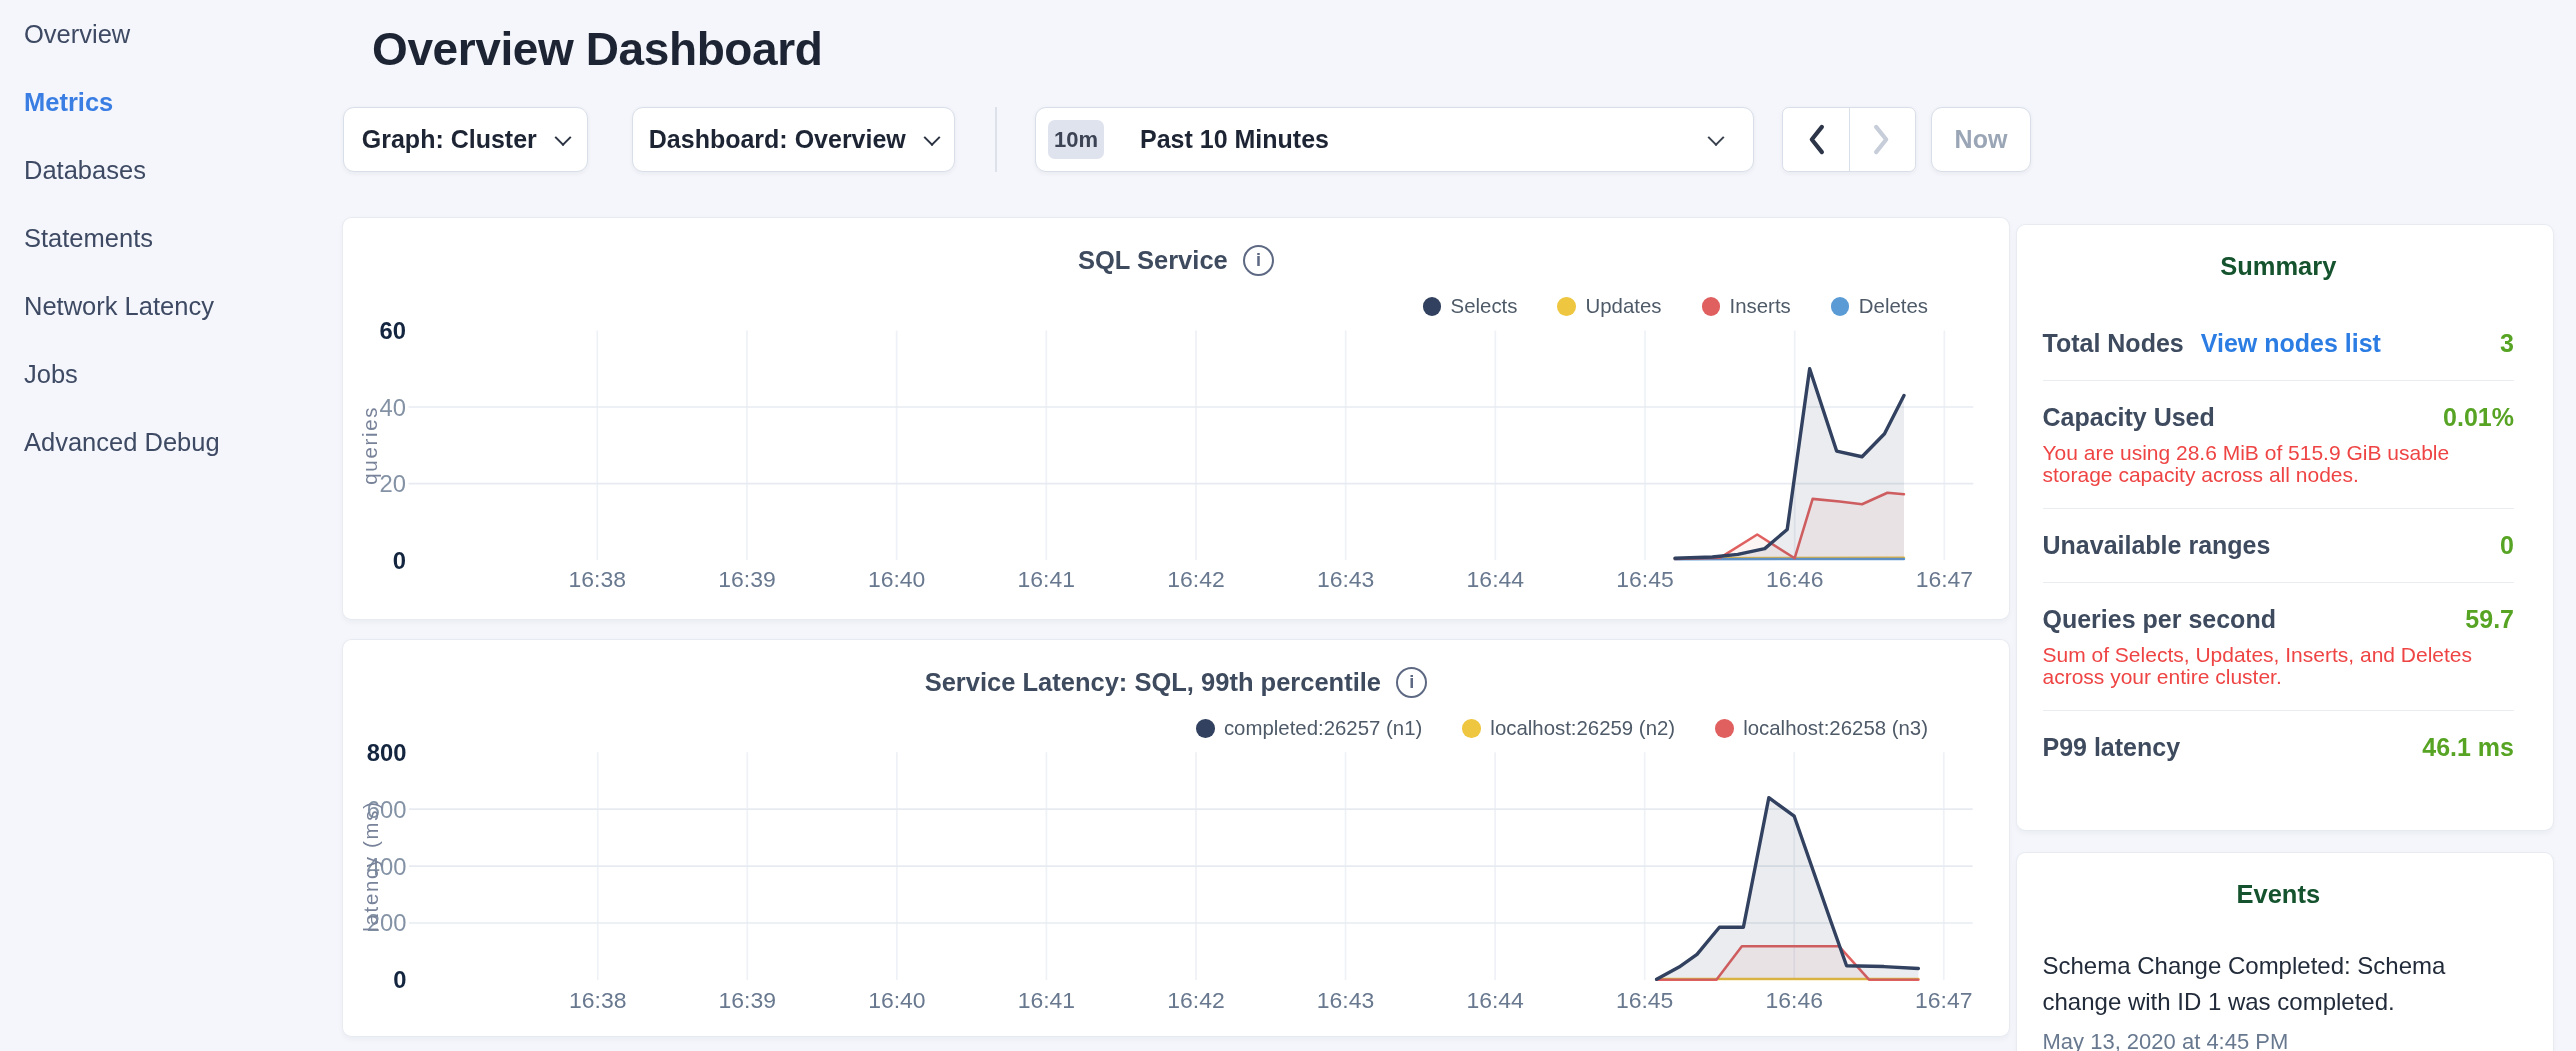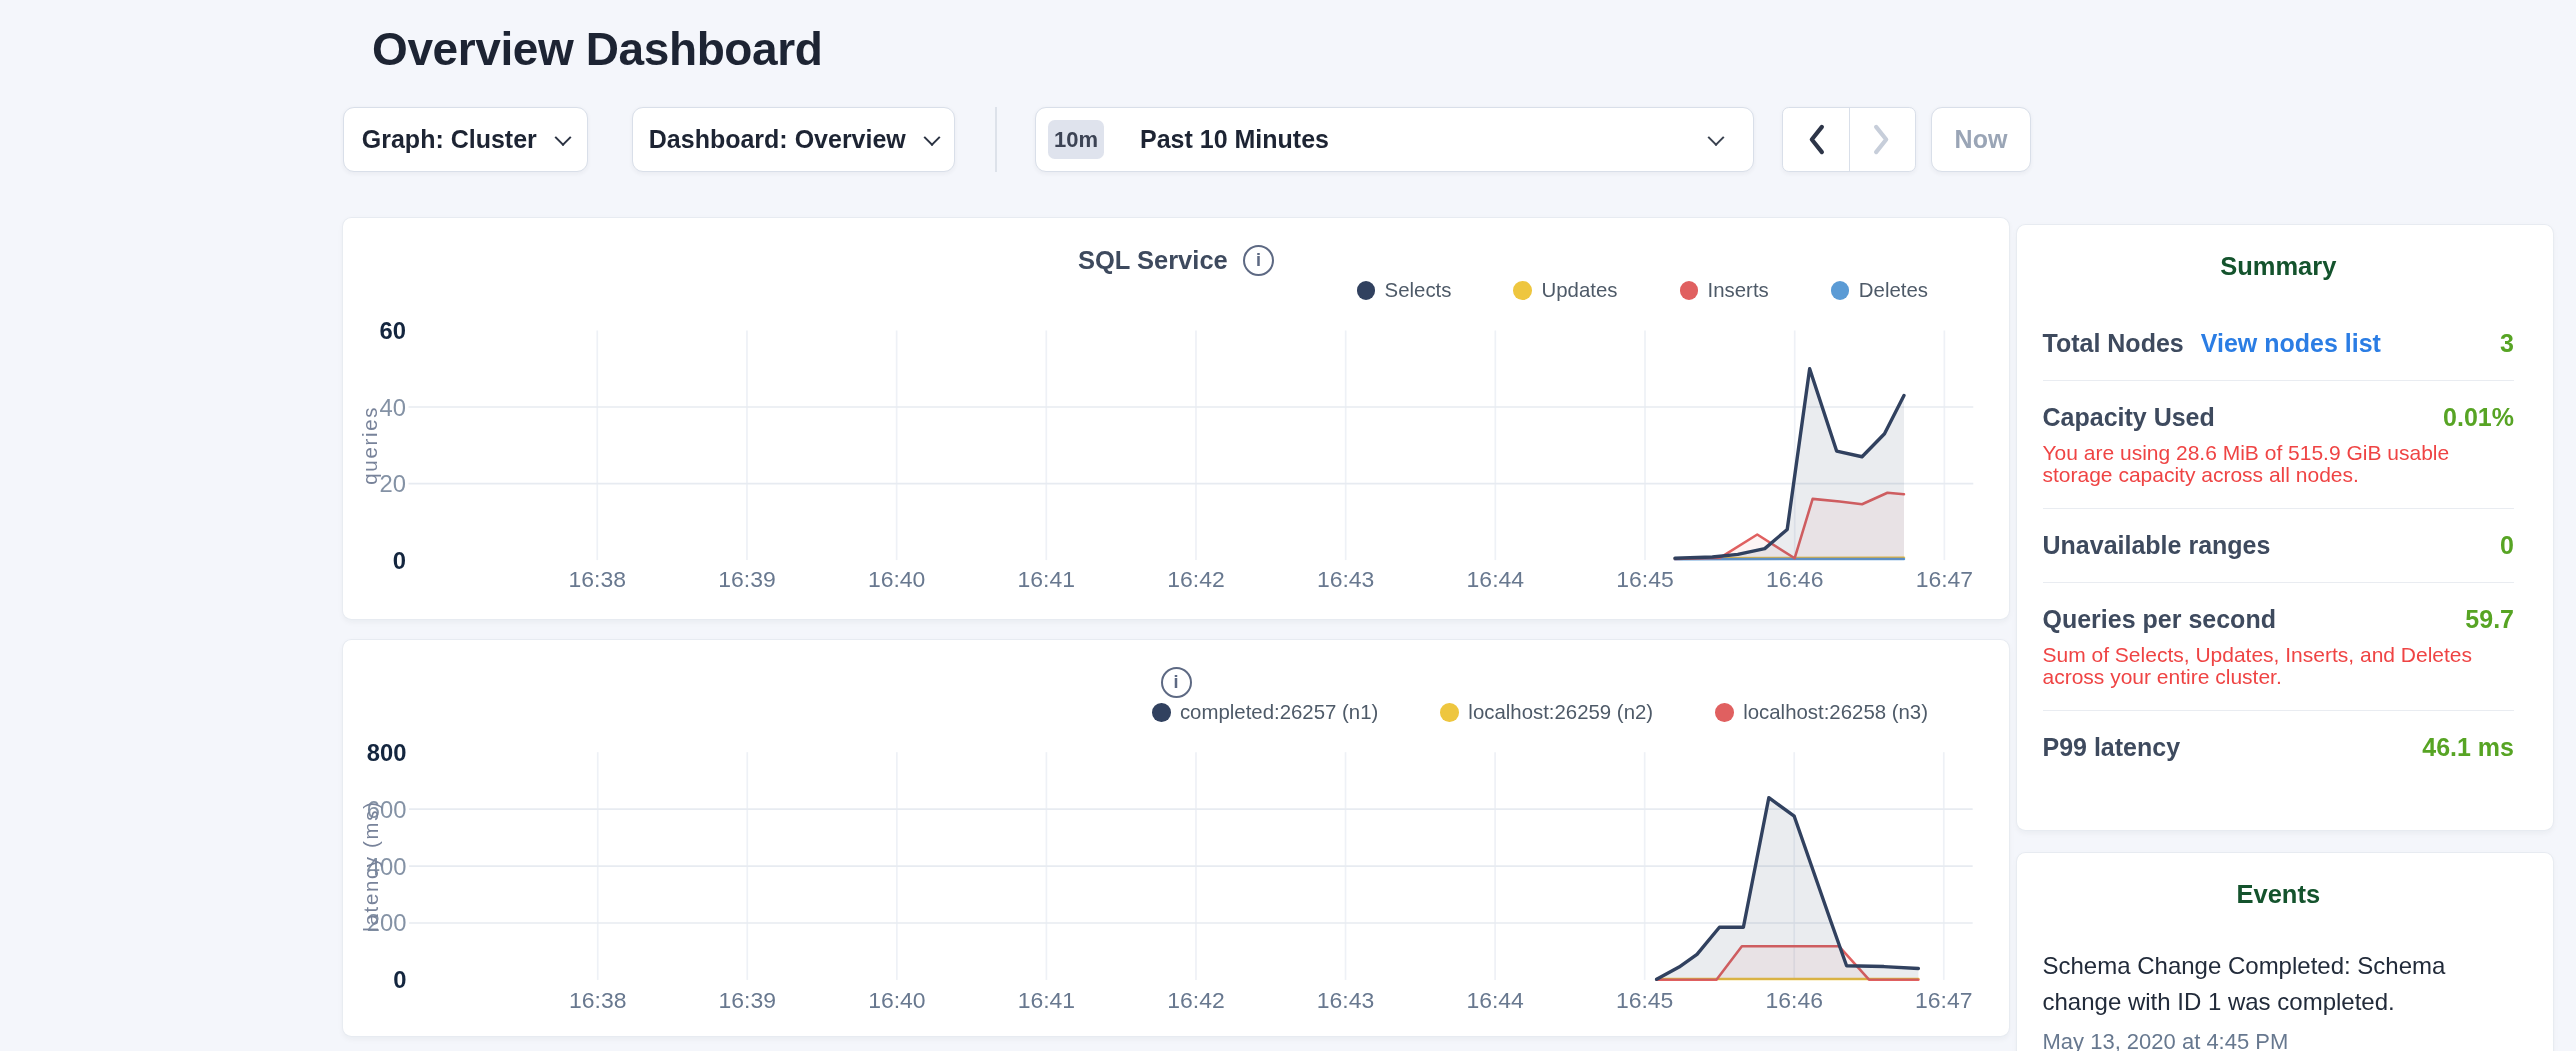--- a/index.html
+++ b/index.html
@@ -56,21 +56,21 @@
   .chart-title-row {
     position:absolute; top:27px; left:0; width:100%;
     display:flex; justify-content:center; align-items:center; gap:15.3px;
   }
   .chart-title { font-size:25.5px; font-weight:700; color:#3e4a5e; }
   .info-icon {
     width:31px; height:31px; border:2.6px solid #5d6983; border-radius:50%;
     display:flex; align-items:center; justify-content:center;
     font-size:18px; font-weight:700; color:#5d6983; cursor:pointer;
   }
-  .legend { position:absolute; top:61px; right:81px; display:flex; gap:62px; }
+  .legend { position:absolute; top:77px; right:81px; display:flex; gap:40px; }
   .legend-item { display:flex; align-items:center; gap:9.4px; font-size:20.4px; color:#4e5a68; cursor:pointer; }
   .legend-dot { width:18.7px; height:18.7px; border-radius:50%; display:inline-block; }
   svg.plot { position:absolute; left:0; top:0; }
   .vgrid { stroke:#eef1f6; stroke-width:2; }
   .hgrid { stroke:#e7ebf1; stroke-width:2; }
   .xtick { fill:#68788f; font-size:27px; text-anchor:middle; font-family:"Liberation Sans",sans-serif; }
   .ytick { fill:#8492a5; font-size:28px; text-anchor:end; font-family:"Liberation Sans",sans-serif; }
   .ytick.bold { fill:#14263f; font-weight:700; }
   .axis-label { fill:#78839a; font-size:24px; letter-spacing:2px; text-anchor:middle; font-family:"Liberation Sans",sans-serif; }
   
@@ -90,20 +90,29 @@
   .srow-desc { margin-top:10.2px; font-size:21px; line-height:22px; color:#ef4444; max-width:472px; }
   .sdivider { border:none; border-top:1.7px solid #e9ecf1; margin:22px 0; }
   .event-msg { margin-top:39px; font-size:24px; line-height:36px; color:#222b3a; max-width:408px; }
   .event-time { margin-top:8.5px; font-size:22px; color:#67788f; }
 </style>
 </head>
 <body>
 
 <div class="app">
 
+  <div class="sidebar">
+    <div class="sidebar-item">Overview</div>
+    <div class="sidebar-item active">Metrics</div>
+    <div class="sidebar-item">Databases</div>
+    <div class="sidebar-item">Statements</div>
+    <div class="sidebar-item">Network Latency</div>
+    <div class="sidebar-item">Jobs</div>
+    <div class="sidebar-item">Advanced Debug</div>
+  </div>
 
   <div class="page-title">Overview Dashboard</div>
 
   <div class="tool-box" id="graph-box">
     <span>Graph: Cluster</span>
     <span class="chev"></span>
   </div>
   <div class="tool-box" id="dash-box">
     <span>Dashboard: Overview</span>
     <span class="chev"></span>
@@ -221,20 +230,21 @@
         <text x="74" y="343" class="ytick">200</text>
         <text x="74" y="410" class="ytick bold">0</text>
         <text x="40" y="266" class="axis-label" transform="rotate(-90 40 266)">latency (ms)</text>
         <path d="M1545.1,399.0L1853.1,399.0" fill="none" stroke="#eec63f" stroke-width="3" stroke-linejoin="round" stroke-linecap="round"></path>
         <path d="M1545.1,399.7L1615.5,399.7L1645.4,360.5L1759.8,360.5L1795.0,399.7L1853.1,399.7L1853.1,400L1545.1,400Z" fill="rgba(224,96,96,0.07)" stroke="none"></path>
         <path d="M1545.1,399.7L1615.5,399.7L1645.4,360.5L1759.8,360.5L1795.0,399.7L1853.1,399.7" fill="none" stroke="#e06060" stroke-width="3" stroke-linejoin="round" stroke-linecap="round"></path>
         <path d="M1545.1,399.3L1571.5,384.9L1592.6,369.9L1619.0,338.0L1647.2,338.0L1677.1,185.6L1707.0,207.4L1749.2,328.6L1768.6,383.3L1812.6,384.3L1853.1,386.6L1853.1,400L1545.1,400Z" fill="rgba(49,65,95,0.10)" stroke="none"></path>
         <path d="M1545.1,399.3L1571.5,384.9L1592.6,369.9L1619.0,338.0L1647.2,338.0L1677.1,185.6L1707.0,207.4L1749.2,328.6L1768.6,383.3L1812.6,384.3L1853.1,386.6" fill="none" stroke="#31415f" stroke-width="4" stroke-linejoin="round" stroke-linecap="round"></path>
       </svg>
     <div class="chart-title-row">
+      <span class="chart-title">Service Latency: SQL, 99th percentile</span>
       <span class="info-icon">i</span>
     </div>
     <div class="legend">
         <span class="legend-item">
           <span class="legend-dot" style="background: rgb(49, 65, 95);"></span>
           <span>completed:26257 (n1)</span>
         </span>
         <span class="legend-item">
           <span class="legend-dot" style="background: rgb(238, 198, 63);"></span>
           <span>localhost:26259 (n2)</span>

